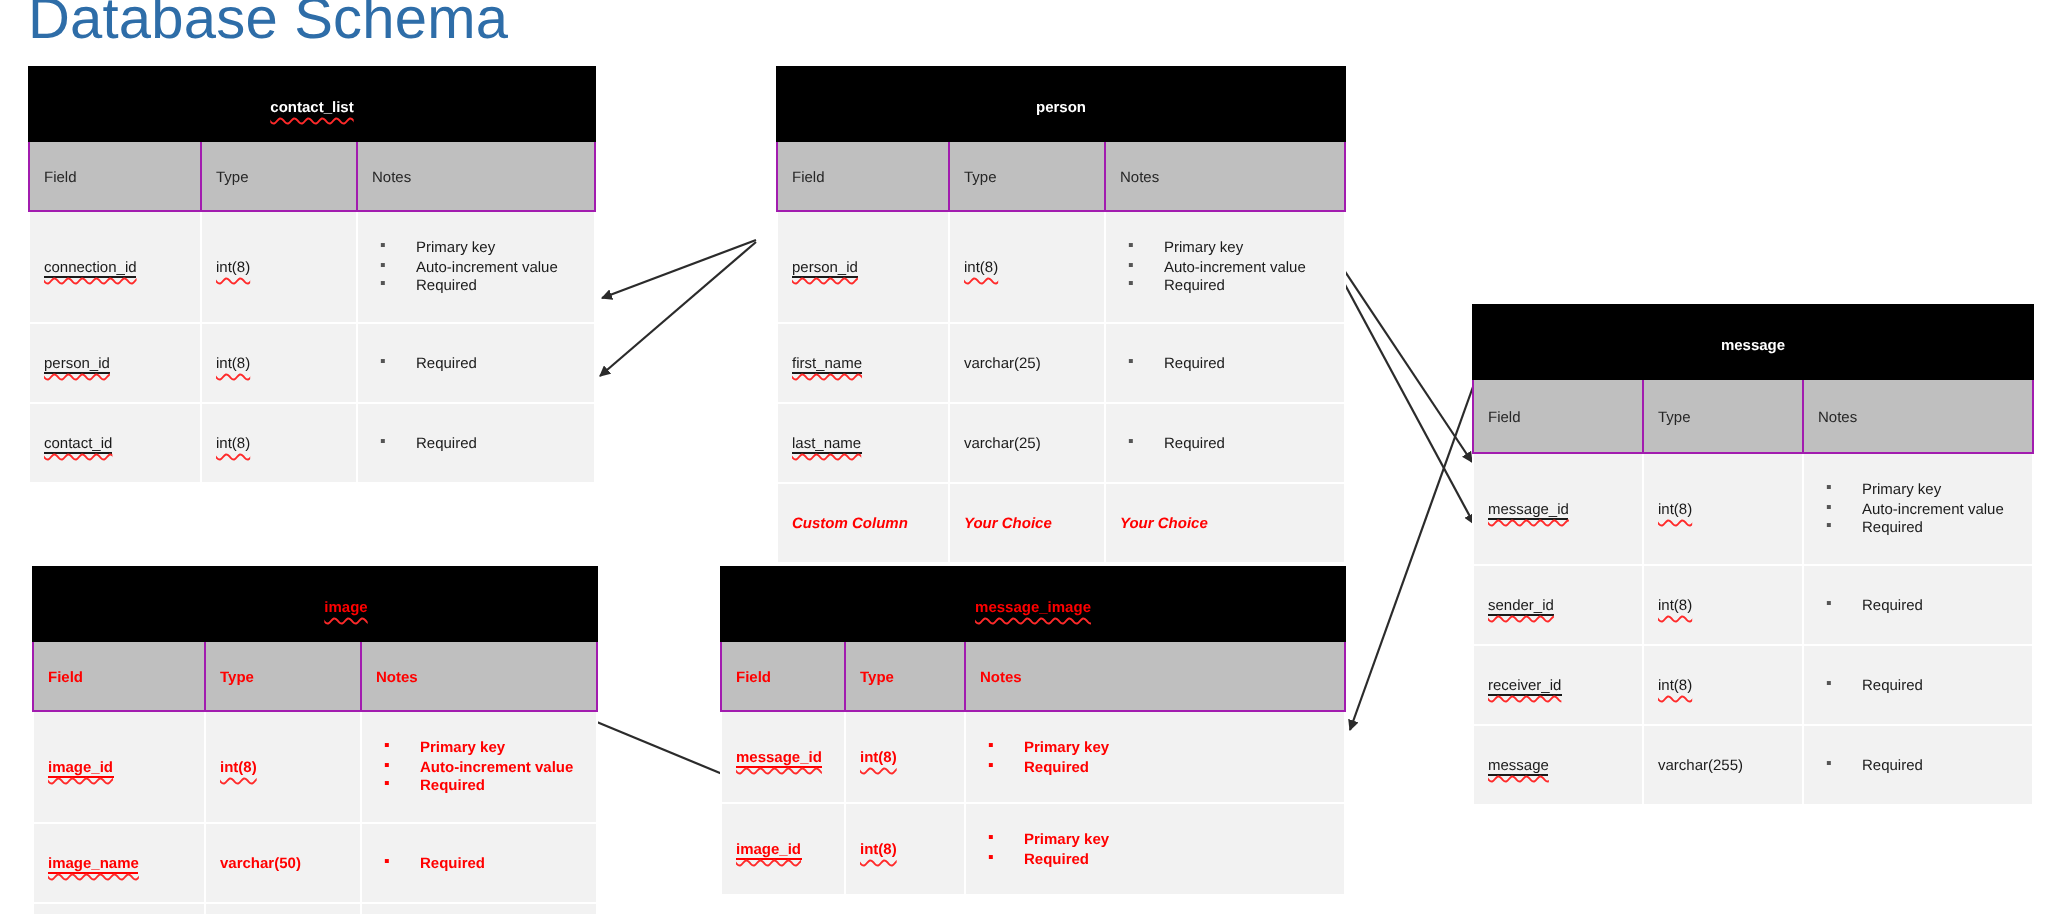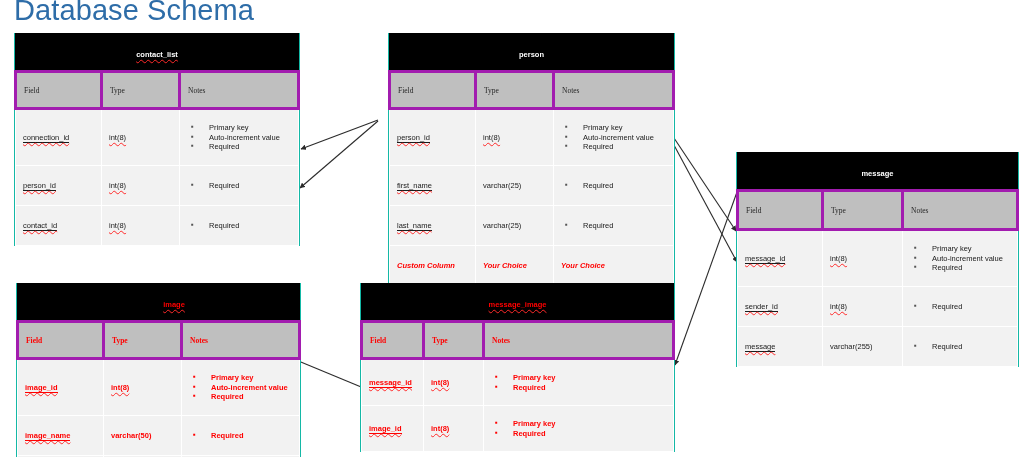--- a/index.html
+++ b/index.html
@@ -39,23 +39,22 @@
     text-align: center;
     font-weight: bold;
     vertical-align: middle;
     border: 1px solid #000000;
   }
   .tbl.red .caption-row td { color: #ff0000; }
   .tbl .hdr td {
     background: #bfbfbf;
     color: #262626;
     font-weight: normal;
-    border: 3px solid #a21caf;
+    border: 1px solid #a21caf;
     vertical-align: middle;
-    font-family: Liberation Serif, serif;
   }
   .tbl.red .hdr td { color: #ff0000; font-weight: bold; }
   .tbl td {
     border: 1px solid #ffffff;
     background: #f2f2f2;
     color: #1a1a1a;
     padding: 4px 7px;
     vertical-align: middle;
     overflow: hidden;
   }
@@ -250,20 +249,29 @@
           <tr>
             <td class="cell" style="height: 31px; font-size: 7.5px;"><span class="spell und">sender_id</span></td>
             <td class="cell" style="font-size: 7.5px;"><span class="spell">int(8)</span></td>
             <td class="cell" style="font-size: 7.5px;">
               <ul class="notes">
                 <li>Required</li>
               </ul>
             </td>
           </tr>
           <tr>
+            <td class="cell" style="height: 31px; font-size: 7.5px;"><span class="spell und">receiver_id</span></td>
+            <td class="cell" style="font-size: 7.5px;"><span class="spell">int(8)</span></td>
+            <td class="cell" style="font-size: 7.5px;">
+              <ul class="notes">
+                <li>Required</li>
+              </ul>
+            </td>
+          </tr>
+          <tr>
             <td class="cell" style="height: 31px; font-size: 7.5px;"><span class="spell und">message</span></td>
             <td class="cell" style="font-size: 7.5px;"><span>varchar(255)</span></td>
             <td class="cell" style="font-size: 7.5px;">
               <ul class="notes">
                 <li>Required</li>
               </ul>
             </td>
           </tr>
         </tbody>
       </table>

